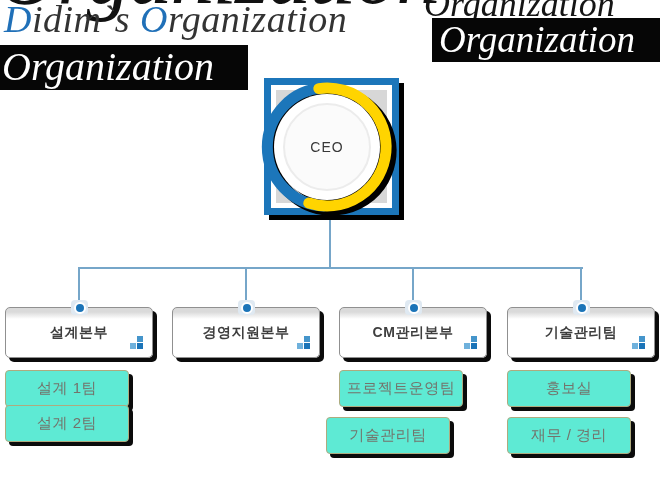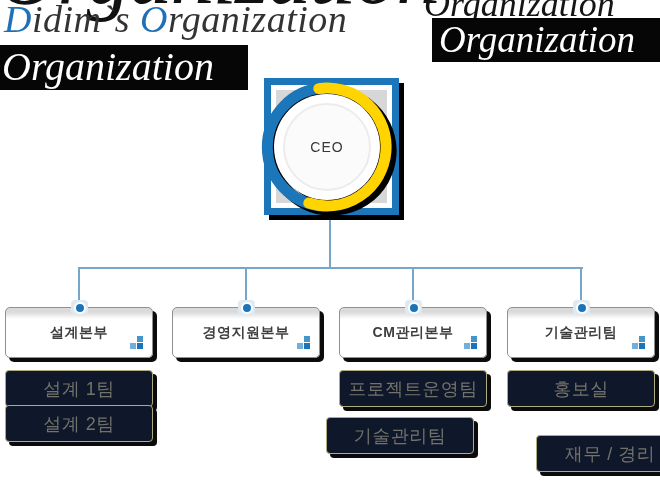--- a/index.html
+++ b/index.html
@@ -36,24 +36,24 @@
   .dept{position:absolute;top:307px;width:148px;height:51px;box-sizing:border-box;
     background:linear-gradient(180deg,#dadada 0px,#dadada 4px,#ffffff 11px);
     border:1px solid #909090;border-radius:5px;box-shadow:4px 4px 0 #0b0b0b;z-index:3;}
   .dept .name{position:absolute;inset:0;display:flex;align-items:center;justify-content:center;
     font-size:14px;font-weight:bold;color:#3e3e3e;letter-spacing:.5px;}
   .bars{position:absolute;right:9px;bottom:8px;width:13px;height:13px;}
   .bars i{position:absolute;width:6px;height:6px;}
   .bars .b1{left:0;bottom:0;background:#6fb1dc;}
   .bars .b2{right:0;top:0;background:#4595cb;}
   .bars .b3{right:0;bottom:0;background:#1b74b8;}
-  .team{position:absolute;width:148px;height:37px;box-sizing:border-box;
-    background:#0f172a;border:1px solid #aeab7f;border-radius:4px;box-shadow:4px 4px 0 #0b0b0b;
+  .team{position:absolute;width:124px;height:37px;box-sizing:border-box;
+    background:#5eead4;border:1px solid #aeab7f;border-radius:4px;box-shadow:4px 4px 0 #0b0b0b;
     display:flex;align-items:center;justify-content:center;
-    font-size:18px;color:#73736b;letter-spacing:.5px;z-index:3;}
+    font-size:15px;color:#73736b;letter-spacing:.5px;z-index:3;}
 </style>
 </head>
 <body>
 
 <div class="serif-it big-clip">Organization</div>
 <div class="serif-it right-tips">Organization</div>
 
 <h1 class="serif-it brand-title" style="margin:0;font-weight:normal;">
   <span class="blue">D</span><span>idim`s </span><span class="blue">O</span><span>rganization</span>
 </h1>
@@ -140,15 +140,15 @@
   </div>
 <div class="team" style="left:339px;top:370px;">
     <span>프로젝트운영팀</span>
   </div>
 <div class="team" style="left:326px;top:417px;">
     <span>기술관리팀</span>
   </div>
 <div class="team" style="left:507px;top:370px;">
     <span>홍보실</span>
   </div>
-<div class="team" style="left:507px;top:435px;margin-left:29px;">
+<div class="team" style="left:507px;top:417px;">
     <span>재무 / 경리</span>
   </div>
 
 </body></html>

